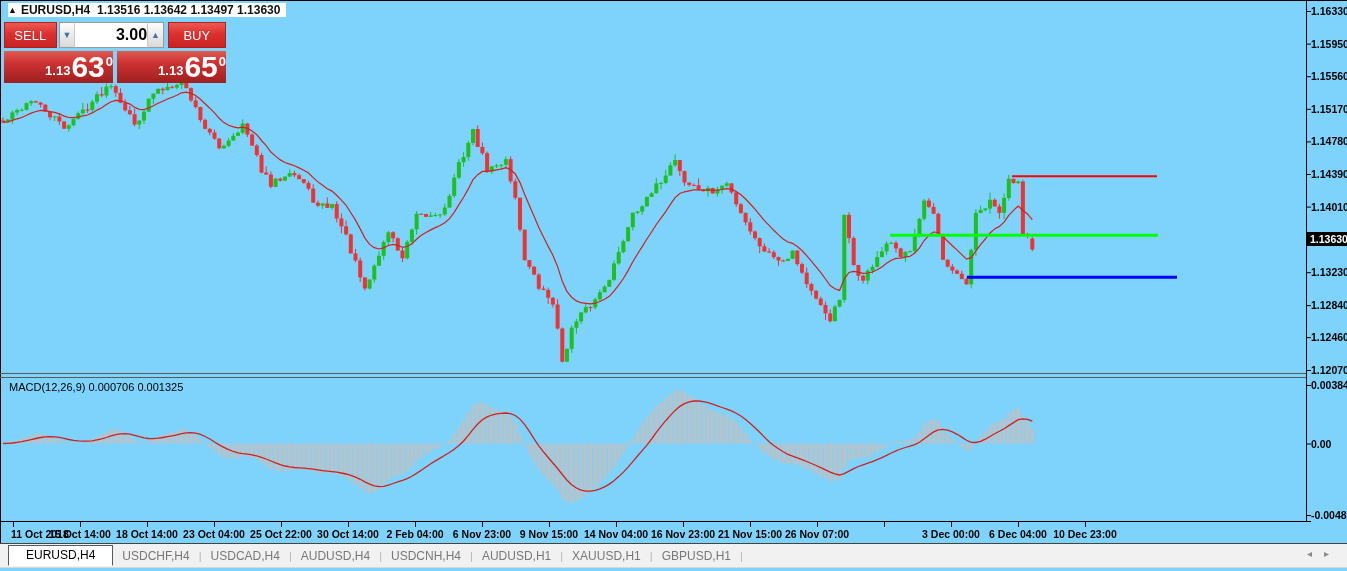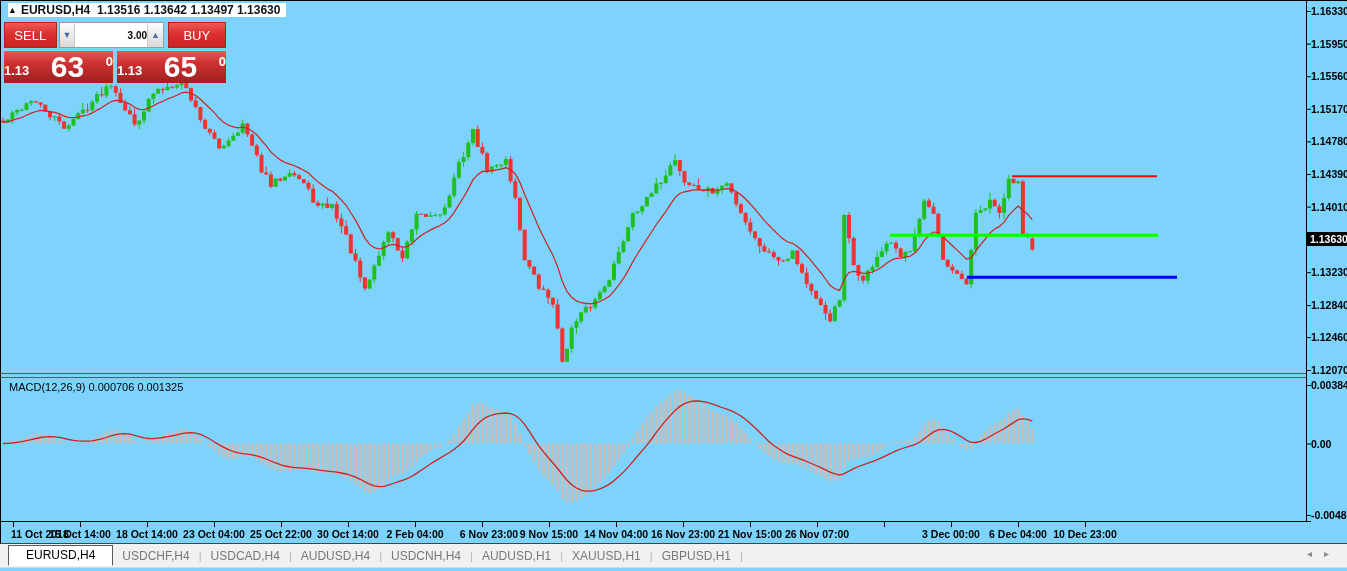--- a/index.html
+++ b/index.html
@@ -15,24 +15,24 @@
   .btn-red{background:linear-gradient(180deg,#ec5a52 0%,#dd3030 45%,#c82323 100%);
            color:#fff;border:1px solid #b02020;display:flex;align-items:center;justify-content:center;
            font-size:13px;cursor:pointer;}
   .sellbtn{width:52px;}
   .buybtn{width:58px;margin-left:4px;}
   .spin{width:15px;background:linear-gradient(180deg,#fdfdfd,#d9d9d9);border:1px solid #9a9a9a;
         display:flex;align-items:center;justify-content:center;color:#4a6fa5;font-size:9px;cursor:pointer;}
   .spin.dn{margin-left:2px;border-right:none;}
   .spin.up{border-left:none;}
   .vol{width:74px;background:#fff;border:1px solid #9a9a9a;border-left:1px solid #c9c9c9;border-right:1px solid #c9c9c9;
-       font-size:10px;font-weight:bold;color:#000;display:flex;align-items:center;justify-content:flex-end;text-align:right;}
+       font-size:16px;font-weight:bold;color:#000;display:flex;align-items:center;justify-content:flex-end;text-align:right;}
   .trade-row2{display:flex;margin-top:3px;height:32px;}
   .bigpanel{flex:1;background:linear-gradient(180deg,#e05a52 0%,#cc3030 40%,#9d2020 100%);
-            color:#fff;display:flex;align-items:center;justify-content:space-between;cursor:pointer;}
+            color:#fff;display:flex;align-items:center;justify-content:flex-end;cursor:pointer;}
   .bigpanel+.bigpanel{margin-left:4px;}
   .bp-fig{font-size:13px;font-weight:bold;align-self:flex-end;margin-bottom:5px;}
   .bp-pips{font-size:30px;font-weight:bold;line-height:30px;margin:0 1px;}
   .bp-sup{font-size:13px;font-weight:bold;align-self:flex-start;margin-top:3px;}
   
   .ptick,.mtick{position:absolute;left:1311px;z-index:2;font-size:10.5px;font-weight:bold;color:#000;
                 white-space:nowrap;line-height:12px;}
   .cur-tag{position:absolute;left:1307px;z-index:3;background:#000;color:#fff;font-size:10.5px;font-weight:bold;
            height:14px;line-height:14px;padding:0 3px;white-space:nowrap;}
   .macd-label{position:absolute;left:9px;top:381px;z-index:2;font-size:11px;color:#000;white-space:nowrap;}
@@ -831,21 +831,21 @@
     </div>
 
   <div id="time-axis">
       <div class="ttick first" style="left: 11px;">11 Oct 2018</div>
       <div class="ttick" style="left: 80px;">15 Oct 14:00</div>
       <div class="ttick" style="left: 147px;">18 Oct 14:00</div>
       <div class="ttick" style="left: 214px;">23 Oct 04:00</div>
       <div class="ttick" style="left: 281px;">25 Oct 22:00</div>
       <div class="ttick" style="left: 348px;">30 Oct 14:00</div>
       <div class="ttick" style="left: 415px;">2 Feb 04:00</div>
-      <div class="ttick" style="left: 482px; padding-left: 7px;">6 Nov 23:00</div>
+      <div class="ttick" style="left: 482px;">6 Nov 23:00</div>
       <div class="ttick" style="left: 549px;">9 Nov 15:00</div>
       <div class="ttick" style="left: 616px;">14 Nov 04:00</div>
       <div class="ttick" style="left: 683px;">16 Nov 23:00</div>
       <div class="ttick" style="left: 750px;">21 Nov 15:00</div>
       <div class="ttick" style="left: 817px;">26 Nov 07:00</div>
       <div class="ttick" style="left: 884px; margin-top: 44px;">28 Nov 23:00</div>
       <div class="ttick" style="left: 951px;">3 Dec 00:00</div>
       <div class="ttick" style="left: 1018px;">6 Dec 04:00</div>
       <div class="ttick" style="left: 1085px;">10 Dec 23:00</div>
     </div>

